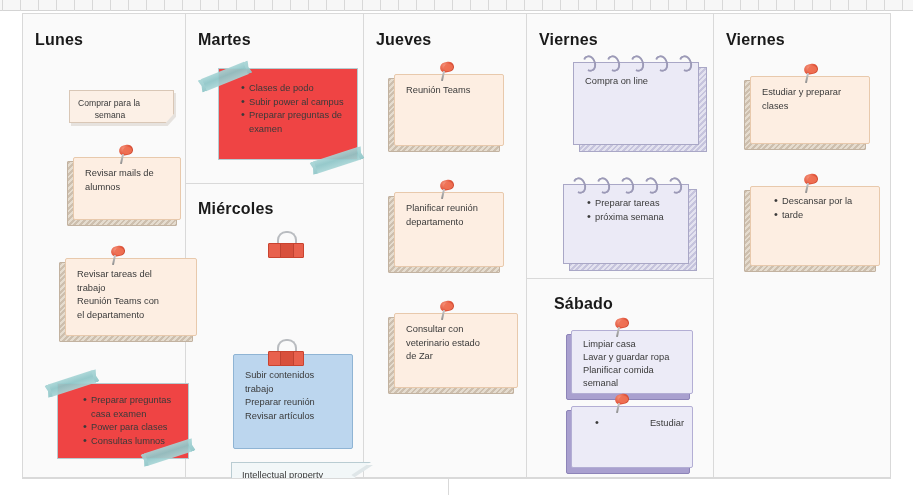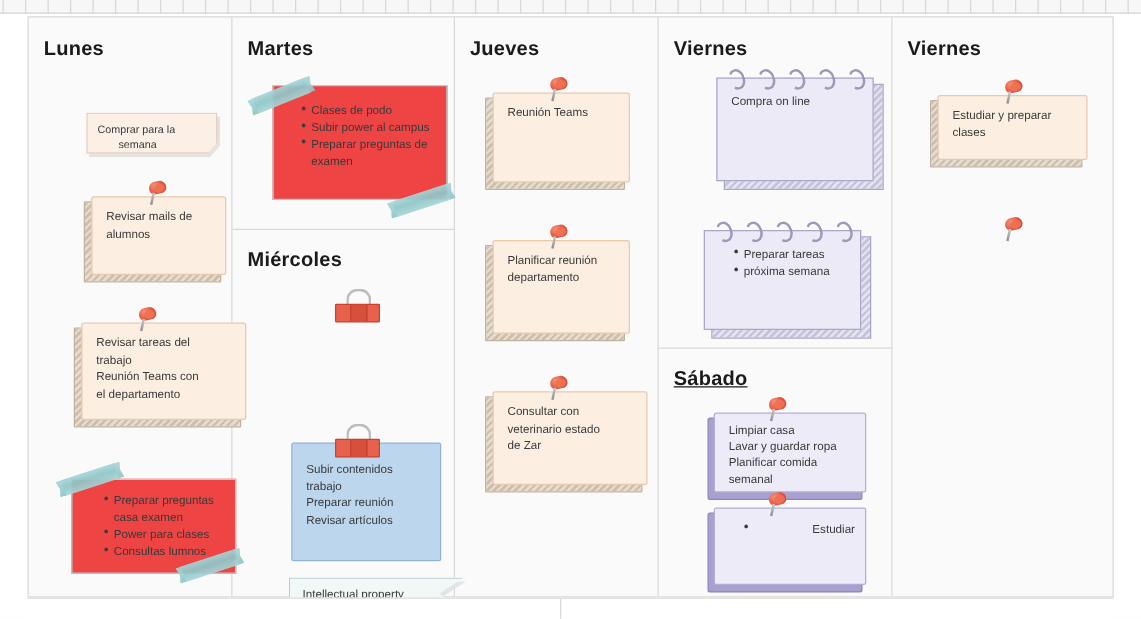--- a/index.html
+++ b/index.html
@@ -366,21 +366,21 @@
         </div>
         <div class="ring" style="left:10px;top:-7px;"></div>
         <div class="ring" style="left:34px;top:-7px;"></div>
         <div class="ring" style="left:58px;top:-7px;"></div>
         <div class="ring" style="left:82px;top:-7px;"></div>
         <div class="ring" style="left:106px;top:-7px;"></div>
       </div>
     </div>
 
     <div class="panel" style="top:265px;height:200px;">
-      <div class="day-title" style="left:12px;top:16px;text-decoration:underline;">Sábado</div>
+      <div class="day-title" style="left:27px;top:16px;">Sábado</div>
 
       <div class="note lav" style="left:44px;top:51px;width:122px;height:64px;">
         <div class="shadow"></div>
         <div class="body">
           <div class="txt" style="top:7px;line-height:13px;">Limpiar casa
 Lavar y guardar ropa
 Planificar comida
 semanal</div>
         </div>
       </div>
@@ -401,33 +401,39 @@
           <div class="head2"></div>
           <div class="needle"></div>
       </div>
     </div>
   </div>
 
   <div class="col" style="left:691px;width:178px;">
     <div class="panel" style="top:0;height:465px;">
       <div class="day-title" style="left:12px;top:17px;">Viernes</div>
 
-      <div class="note peach" style="left:36px;top:62px;width:120px;height:52px;">
+      <div class="note peach" style="left:36px;top:62px;width:120px;height:68px;">
         <div class="shadow"></div>
         <div class="body">
           <div class="txt">Estudiar y preparar
 clases</div>
         </div>
       </div>
       <div class="pin" style="left:88px;top:50px;">
         <div class="head"></div>
           <div class="head2"></div>
           <div class="needle"></div>
       </div>
 
+      <div class="note peach" style="left:36px;top:172px;width:130px;height:80px;">
+        <div class="shadow"></div>
+        <div class="body">
+          <ul class="txt" style="top:8px;left:14px;"><li>Descansar por la</li><li>tarde</li></ul>
+        </div>
+      </div>
       <div class="pin" style="left:88px;top:160px;">
         <div class="head"></div>
           <div class="head2"></div>
           <div class="needle"></div>
       </div>
     </div>
   </div>
 
 </div>
 

